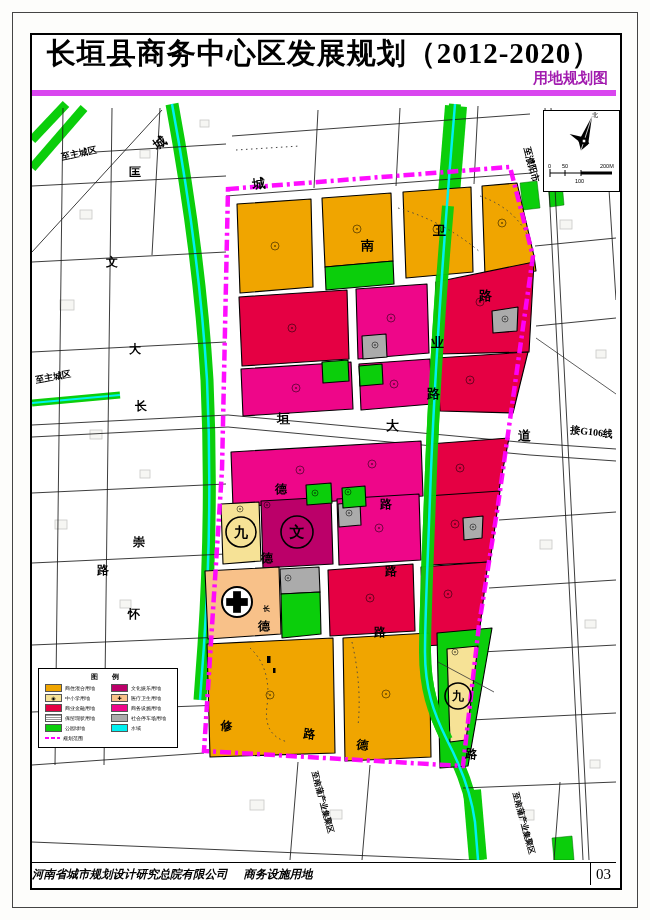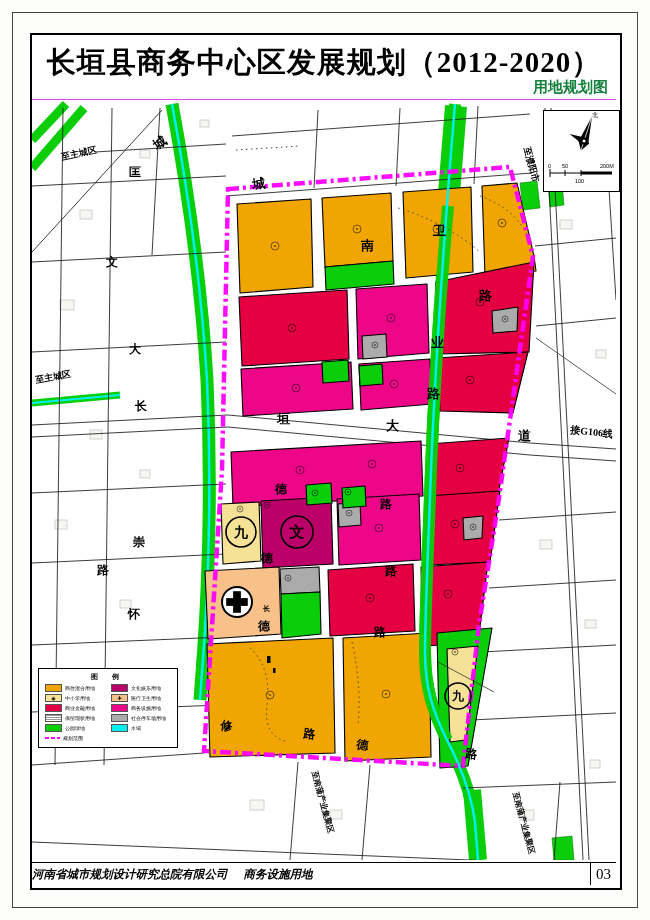--- a/index.html
+++ b/index.html
@@ -1,21 +1,21 @@
 <!DOCTYPE html>
 <html style="--c-orange: #F0A500; --c-red: #E50043; --c-pink: #EE0689; --c-purple: #BB0069; --c-school: #F6E296; --c-peach: #F8C189; --c-gray: #ABABAB; --c-green: #0BCE0B; --c-cyan: #00F0F0; --c-magenta: #FF00FF;"><head>
 <meta charset="utf-8">
 <style>
   html,body{margin:0;padding:0;background:#e8e8e4;font-family:"Liberation Sans",sans-serif;}
   #sheet{position:relative;width:650px;height:920px;background:#fdfdfb;overflow:hidden;}
   #outer-frame{position:absolute;left:12px;top:12px;width:624px;height:894px;border:1px solid #444;}
   #main-frame{position:absolute;left:30px;top:33px;width:588px;height:853px;border:2px solid #000;background:#fff;}
-  #header{position:absolute;left:32px;top:35px;width:584px;height:64px;border-bottom:4px solid #d946ef;}
+  #header{position:absolute;left:32px;top:26px;width:584px;height:64px;border-bottom:6px solid #d946ef;}
   #page-title{position:absolute;left:0;top:8px;width:100%;text-align:center;font-family:"Liberation Serif",serif;font-weight:bold;font-size:29px;letter-spacing:1px;color:#000;white-space:nowrap;}
-  #page-subtitle{position:absolute;right:8px;bottom:2px;font-family:"Liberation Serif",serif;font-weight:bold;font-size:15px;color:#15803d;}
+  #page-subtitle{position:absolute;right:8px;bottom:2px;font-family:"Liberation Serif",serif;font-weight:bold;font-size:15px;color:#a21caf;}
   #map-wrap{position:absolute;left:32px;top:100px;width:584px;height:760px;overflow:hidden;background:#fff;}
   #map-svg{position:absolute;left:0;top:0;}
   
   .lu-orange{fill:var(--c-orange);} .lu-red{fill:var(--c-red);} .lu-pink{fill:var(--c-pink);}
   .lu-purple{fill:var(--c-purple);} .lu-school{fill:var(--c-school);} .lu-peach{fill:var(--c-peach);}
   .lu-gray{fill:var(--c-gray);} .lu-green{fill:var(--c-green);}
   .blk{stroke:#000;stroke-width:1.1;stroke-linejoin:round;}
   .road{stroke:#1b1b1b;stroke-width:1;fill:none;opacity:.85;}
   .thin{stroke:#333;stroke-width:.8;fill:none;}
   .dots{stroke:#444;stroke-width:1;fill:none;stroke-dasharray:1.5 3.5;}

